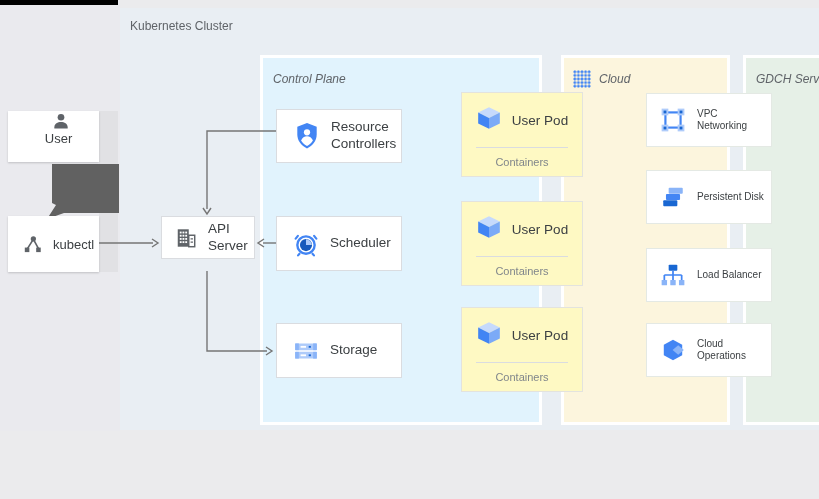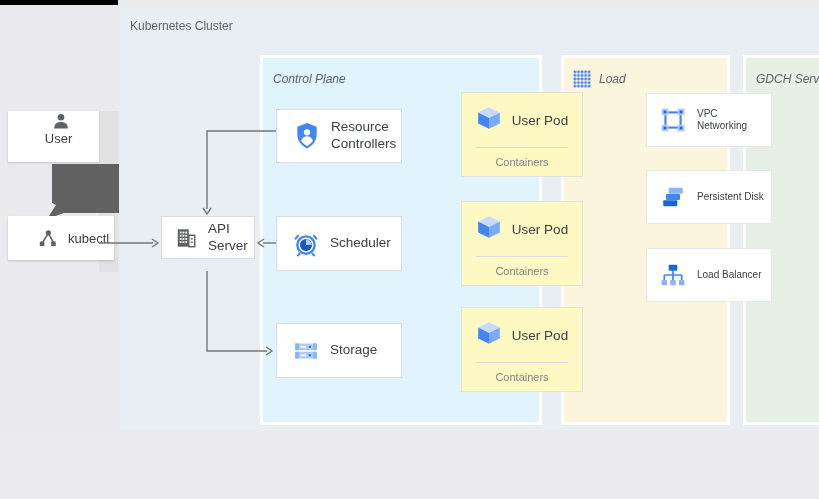--- a/index.html
+++ b/index.html
@@ -24,21 +24,21 @@
     background-size:3.6px 3.6px;}
 
   .card{position:absolute;background:#fff;border:1px solid #dadce0;box-sizing:border-box;
         display:flex;align-items:center;color:#3c4043;font-size:13.5px;line-height:1.25;}
   .card .icon{flex:0 0 auto;display:flex;align-items:center;justify-content:center;}
   .card .lbl{margin-left:11px;}
 
   .actor-card{position:absolute;left:8px;width:91px;background:#fff;box-shadow:0 1px 2px rgba(0,0,0,0.18);
         display:flex;align-items:center;font-size:13px;color:#3c4043;}
   .actor-user{top:111px;height:51px;flex-direction:column;}
-  .actor-kubectl{top:216px;height:44px;padding-left:15px;}
+  .actor-kubectl{top:216px;height:56px;}
   .actor-card .icon{margin-left:14px;display:flex;}
   .actor-card .lbl{margin-left:10px;}
 
   .card-rc{left:276px;top:109px;width:126px;height:54px;}
   .card-rc .icon{margin-left:17px;}
   .card-rc .lbl{width:76px;}
   .card-api{left:161px;top:216px;width:94px;height:43px;}
   .card-api .icon{margin-left:13px;}
   .card-api .lbl{width:46px;}
   .card-sched{left:276px;top:216px;width:126px;height:55px;}
@@ -70,21 +70,21 @@
 
   <div class="cluster">
     <div class="cluster-label">Kubernetes Cluster</div>
 
     <div class="panel panel-cp">
       <div class="panel-label">Control Plane</div>
     </div>
 
     <div class="panel panel-nodes">
       <span class="dot-grid"></span>
-      <div class="panel-label with-icon">Load</div>
+      <div class="panel-label with-icon">Cloud</div>
     </div>
 
     <div class="panel panel-gdch">
       <div class="panel-label">GDCH Services</div>
     </div>
   </div>
 
   <div class="black-bar"></div>
   <div class="shadow-strip"></div>
 
@@ -263,20 +263,29 @@
         <rect x="8" y="2.5" width="8" height="5.5" rx="0.8" fill="#1967d2"></rect>
         <path d="M12 8v4 M4 12h16 M4 12v4.5 M12 12v4.5 M20 12v4.5" stroke="#4285f4" stroke-width="1.6" fill="none"></path>
         <rect x="1.5" y="16.5" width="5" height="5" rx="0.6" fill="#8ab4f8"></rect>
         <rect x="9.5" y="16.5" width="5" height="5" rx="0.6" fill="#8ab4f8"></rect>
         <rect x="17.5" y="16.5" width="5" height="5" rx="0.6" fill="#8ab4f8"></rect>
       </svg>
     </span>
     <span class="lbl">Load Balancer</span>
   </div>
 
+  <div class="gdch-card" style="top:323px">
+    <span class="icon">
+      <svg width="26" height="26" viewBox="0 0 24 24">
+        <polygon points="12,2.5 20.5,7.2 20.5,16.8 12,21.5 3.5,16.8 3.5,7.2" fill="#4285f4"></polygon>
+        <polygon points="16.8,7.6 22,12 16.8,16.4 11.6,12" fill="#8ab4f8"></polygon>
+      </svg>
+    </span>
+    <span class="lbl">Cloud Operations</span>
+  </div>
 
   <svg class="overlay" viewBox="0 0 819 499" stroke="#757575" stroke-width="1.4" fill="none">
     <path d="M99 243 H153"></path>
       <path d="M152 239 L158 243 L152 247"></path>
     <path d="M276 131 H207 V209"></path>
       <path d="M203 208 L207 214 L211 208"></path>
     <path d="M276 243 H263"></path>
       <path d="M264 239 L258 243 L264 247"></path>
     <path d="M207 271 V351 H267"></path>
       <path d="M266 347 L272 351 L266 355"></path>

